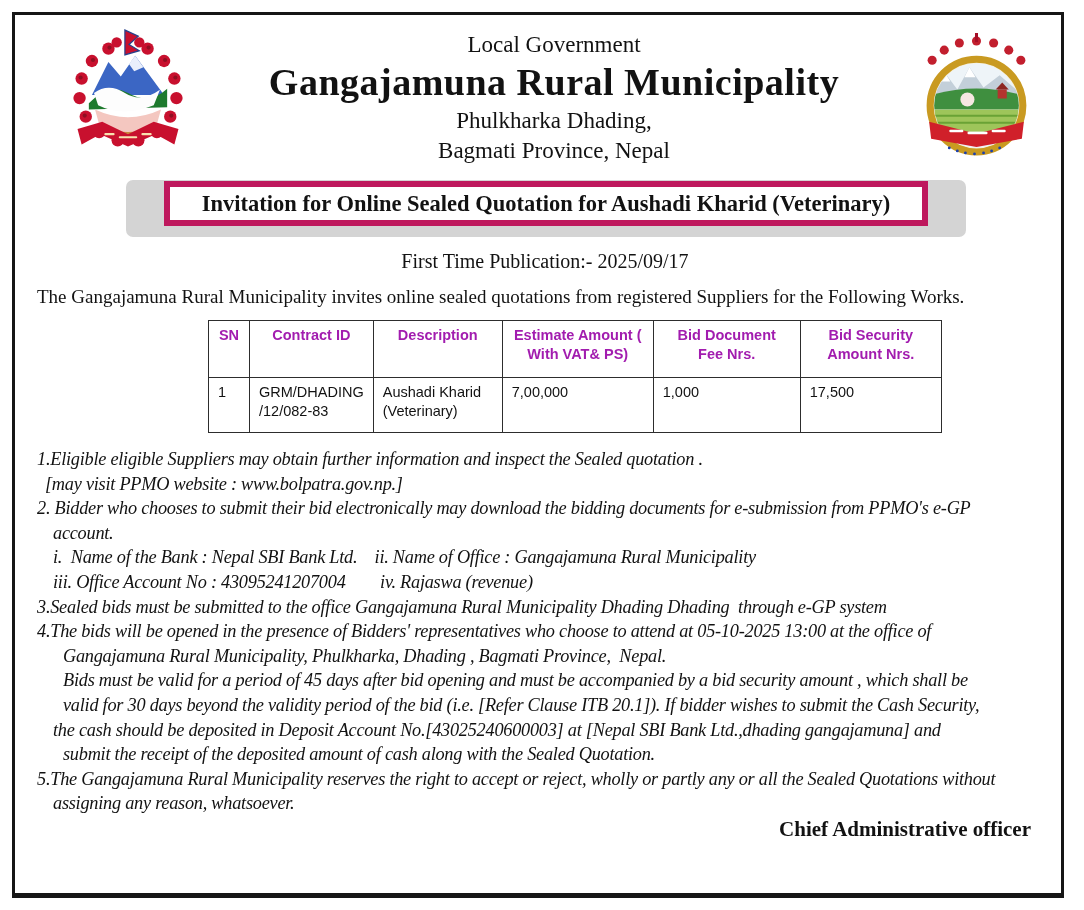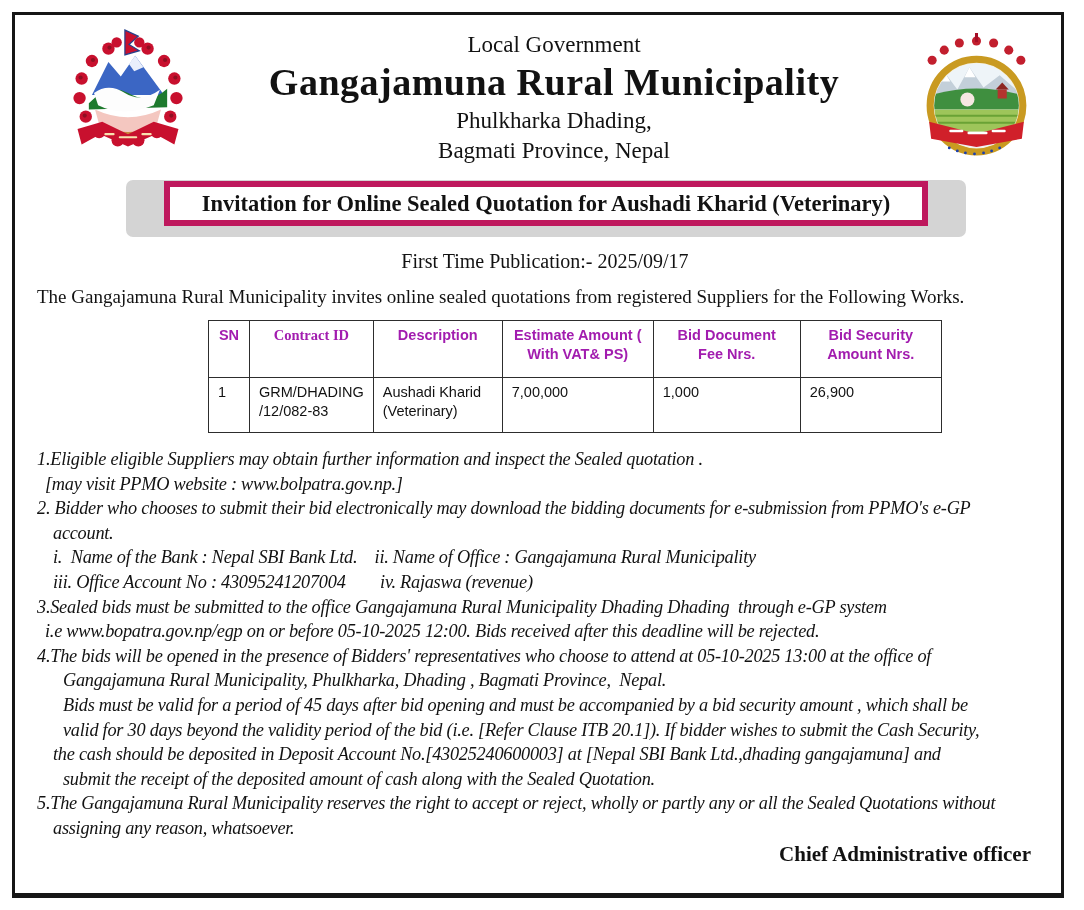--- a/index.html
+++ b/index.html
@@ -34,21 +34,21 @@
   table.contracts{
     border-collapse:collapse;margin:12px 0 0 179px;
     font-family:"Liberation Sans","DejaVu Sans",sans-serif;font-size:14.5px;
   }
   table.contracts th,table.contracts td{
     border:1.5px solid #2d2d2d;padding:5px 9px;text-align:left;
     vertical-align:top;white-space:pre-line;line-height:19px;
   }
   table.contracts th{font-weight:bold;height:46px;color:#a21caf;text-align:center;}
   table.contracts td{height:44px;}
-  .c-sn{width:22px;} .c-id{width:102px;font-family:Liberation Serif, serif;} .c-desc{width:110px;}
+  .c-sn{width:22px;} .c-id{width:102px;} .c-desc{width:110px;}
   .c-est{width:132px;} .c-fee{width:128px;} .c-sec{width:122px;}
   
   .terms{margin:14px 4px 0 8px;font-size:18.3px;letter-spacing:-0.25px;line-height:24.6px;font-style:italic;}
   .tl{white-space:pre;}
   .ind0{padding-left:0;} .ind1{padding-left:8px;} .ind2{padding-left:16px;} .ind3{padding-left:26px;}
   .signature{
     text-align:right;padding-right:30px;font-size:21px;font-weight:bold;margin-top:1px;
   }
 </style>
 </head>
@@ -182,34 +182,33 @@
     </thead>
     <tbody>
       <tr>
         <td>1</td>
         <td>GRM/DHADING
 /12/082-83</td>
         <td>Aushadi Kharid
 (Veterinary)</td>
         <td>7,00,000</td>
         <td>1,000</td>
-        <td>26,900</td>
+        <td>17,500</td>
       </tr>
     </tbody>
   </table>
 
   <div class="terms">
     <div class="tl ind0">1.Eligible eligible Suppliers may obtain further information and inspect the Sealed quotation .</div>
     <div class="tl ind1">[may visit PPMO website : www.bolpatra.gov.np.]</div>
     <div class="tl ind0">2. Bidder who chooses to submit their bid electronically may download the bidding documents for e-submission from PPMO's e-GP</div>
     <div class="tl ind2">account.</div>
     <div class="tl ind2">i.  Name of the Bank : Nepal SBI Bank Ltd.    ii. Name of Office : Gangajamuna Rural Municipality</div>
     <div class="tl ind2">iii. Office Account No : 43095241207004        iv. Rajaswa (revenue)</div>
     <div class="tl ind0">3.Sealed bids must be submitted to the office Gangajamuna Rural Municipality Dhading Dhading  through e-GP system</div>
-    <div class="tl ind1">i.e www.bopatra.gov.np/egp on or before 05-10-2025 12:00. Bids received after this deadline will be rejected.</div>
     <div class="tl ind0">4.The bids will be opened in the presence of Bidders' representatives who choose to attend at 05-10-2025 13:00 at the office of</div>
     <div class="tl ind3">Gangajamuna Rural Municipality, Phulkharka, Dhading , Bagmati Province,  Nepal.</div>
     <div class="tl ind3">Bids must be valid for a period of 45 days after bid opening and must be accompanied by a bid security amount , which shall be</div>
     <div class="tl ind3">valid for 30 days beyond the validity period of the bid (i.e. [Refer Clause ITB 20.1]). If bidder wishes to submit the Cash Security,</div>
     <div class="tl ind2">the cash should be deposited in Deposit Account No.[43025240600003] at [Nepal SBI Bank Ltd.,dhading gangajamuna] and</div>
     <div class="tl ind3">submit the receipt of the deposited amount of cash along with the Sealed Quotation.</div>
     <div class="tl ind0">5.The Gangajamuna Rural Municipality reserves the right to accept or reject, wholly or partly any or all the Sealed Quotations without</div>
     <div class="tl ind2">assigning any reason, whatsoever.</div>
   </div>
 

